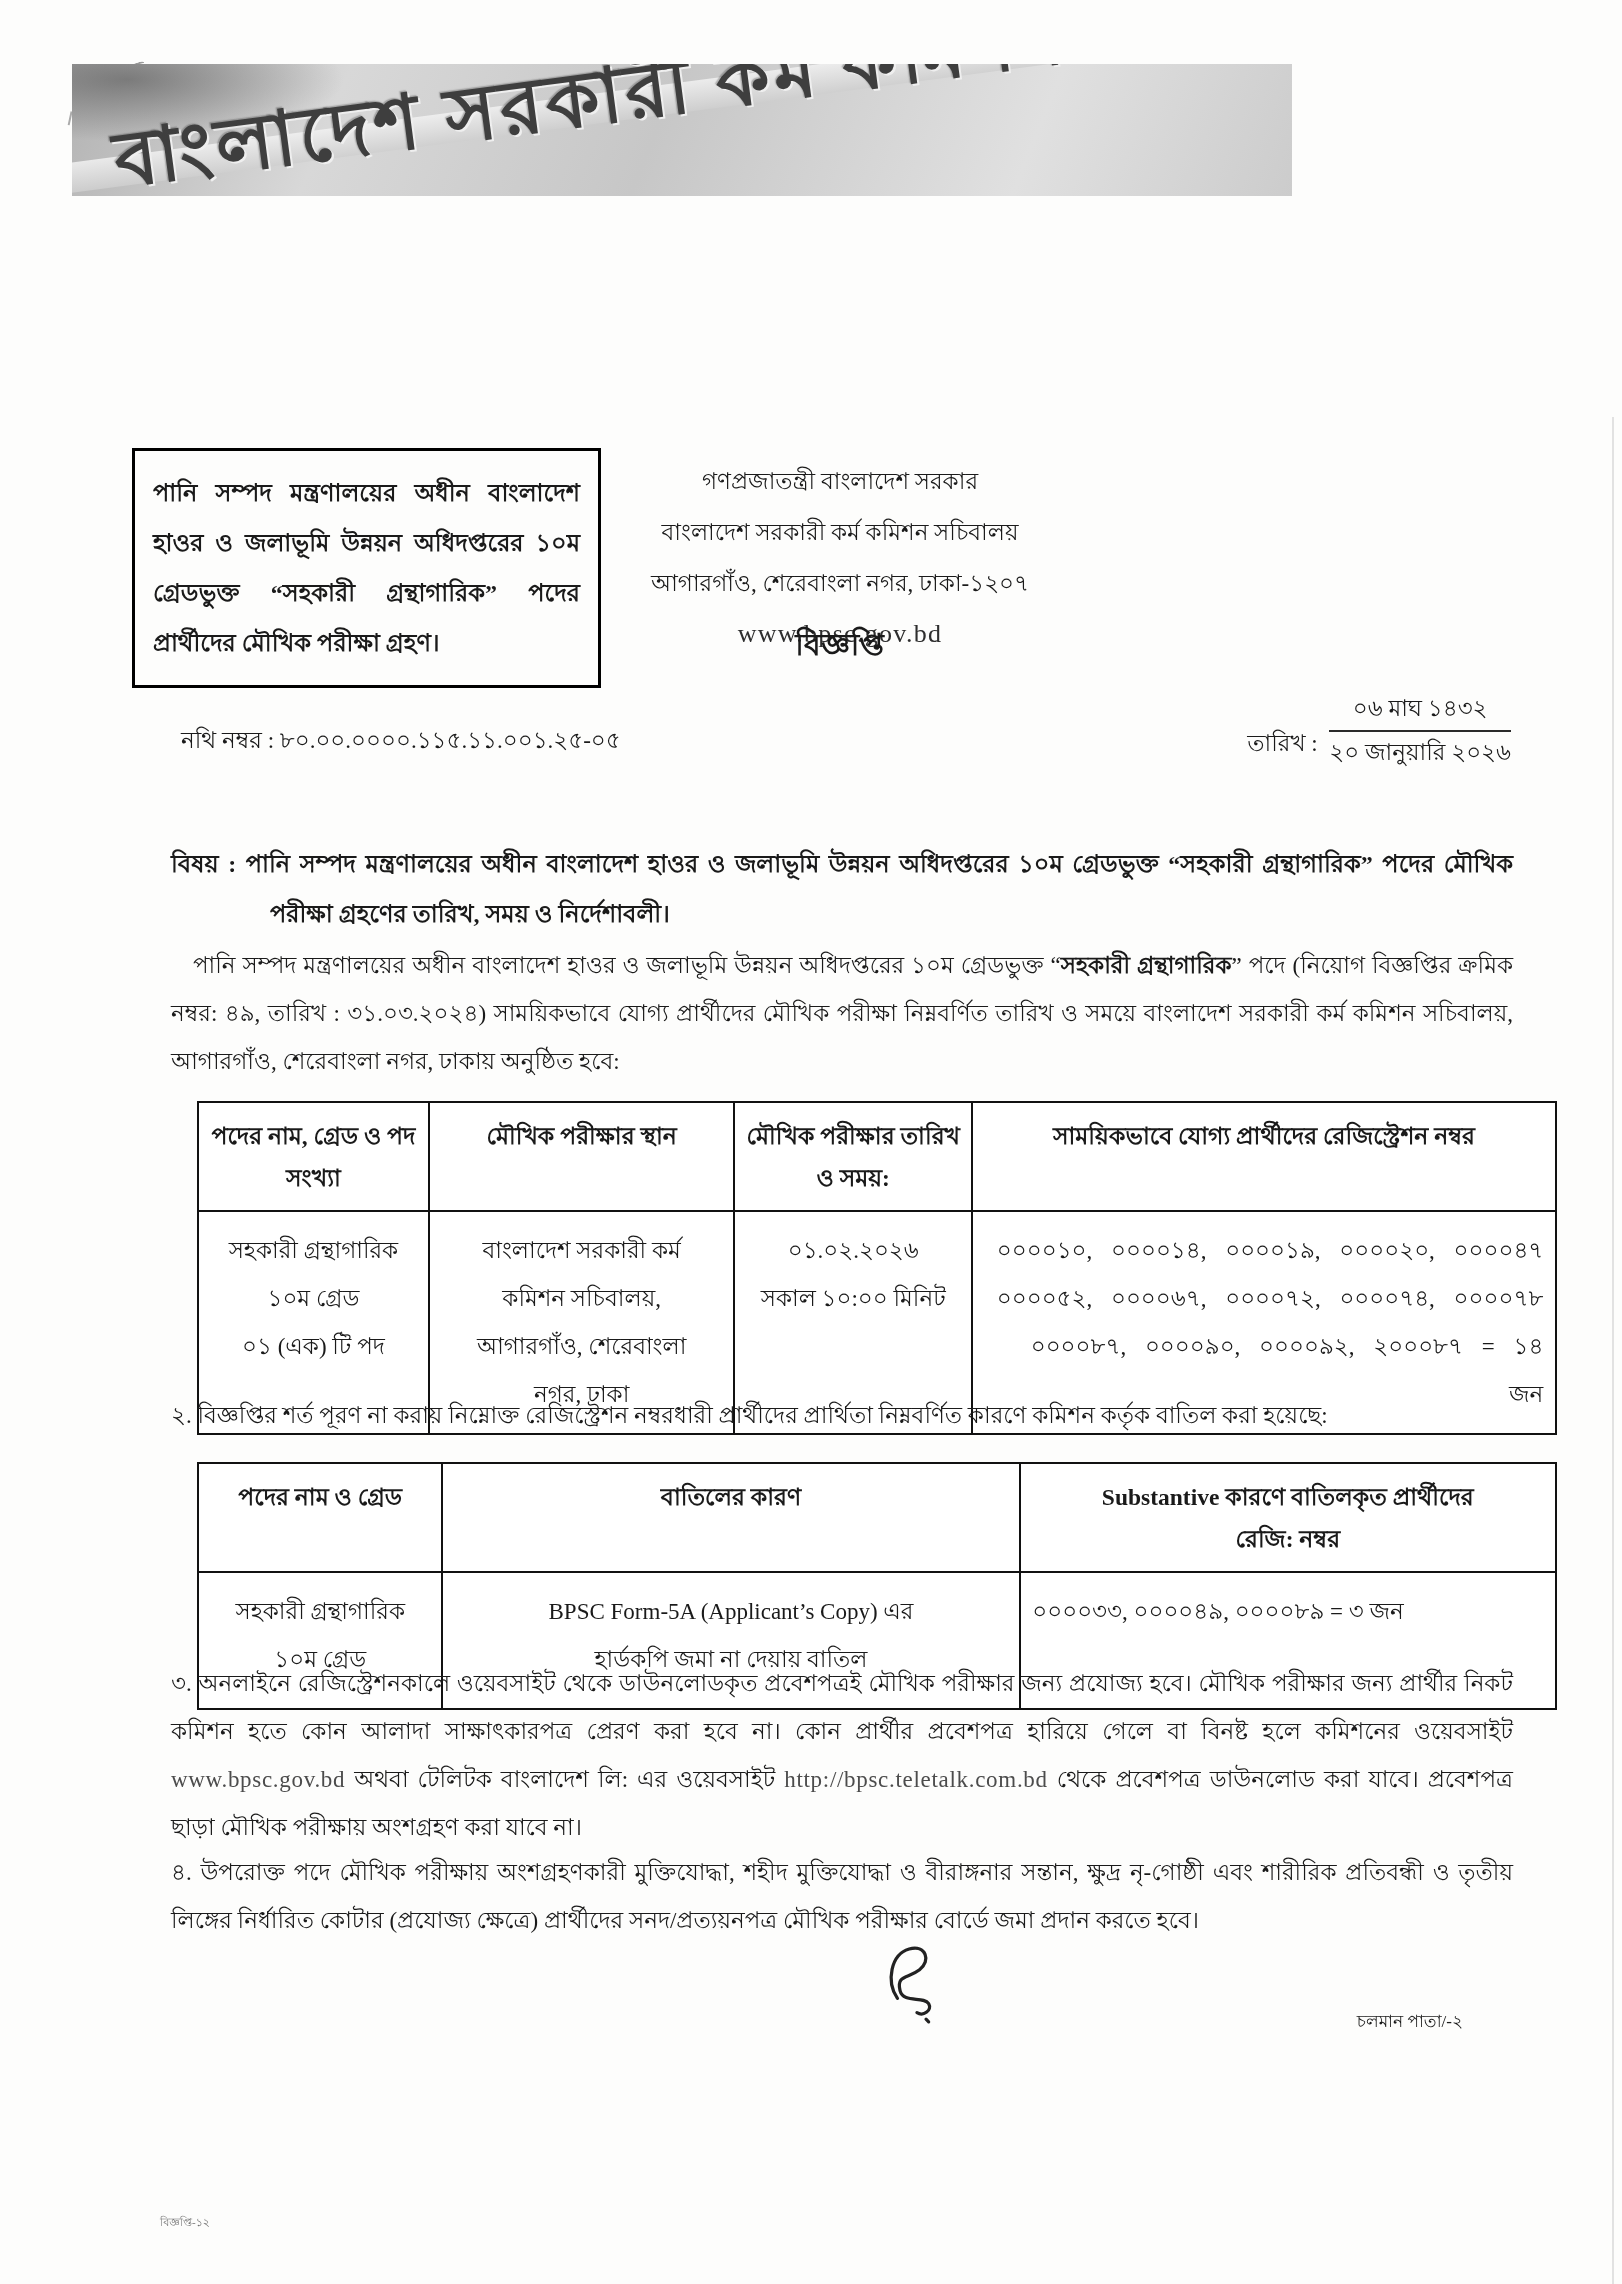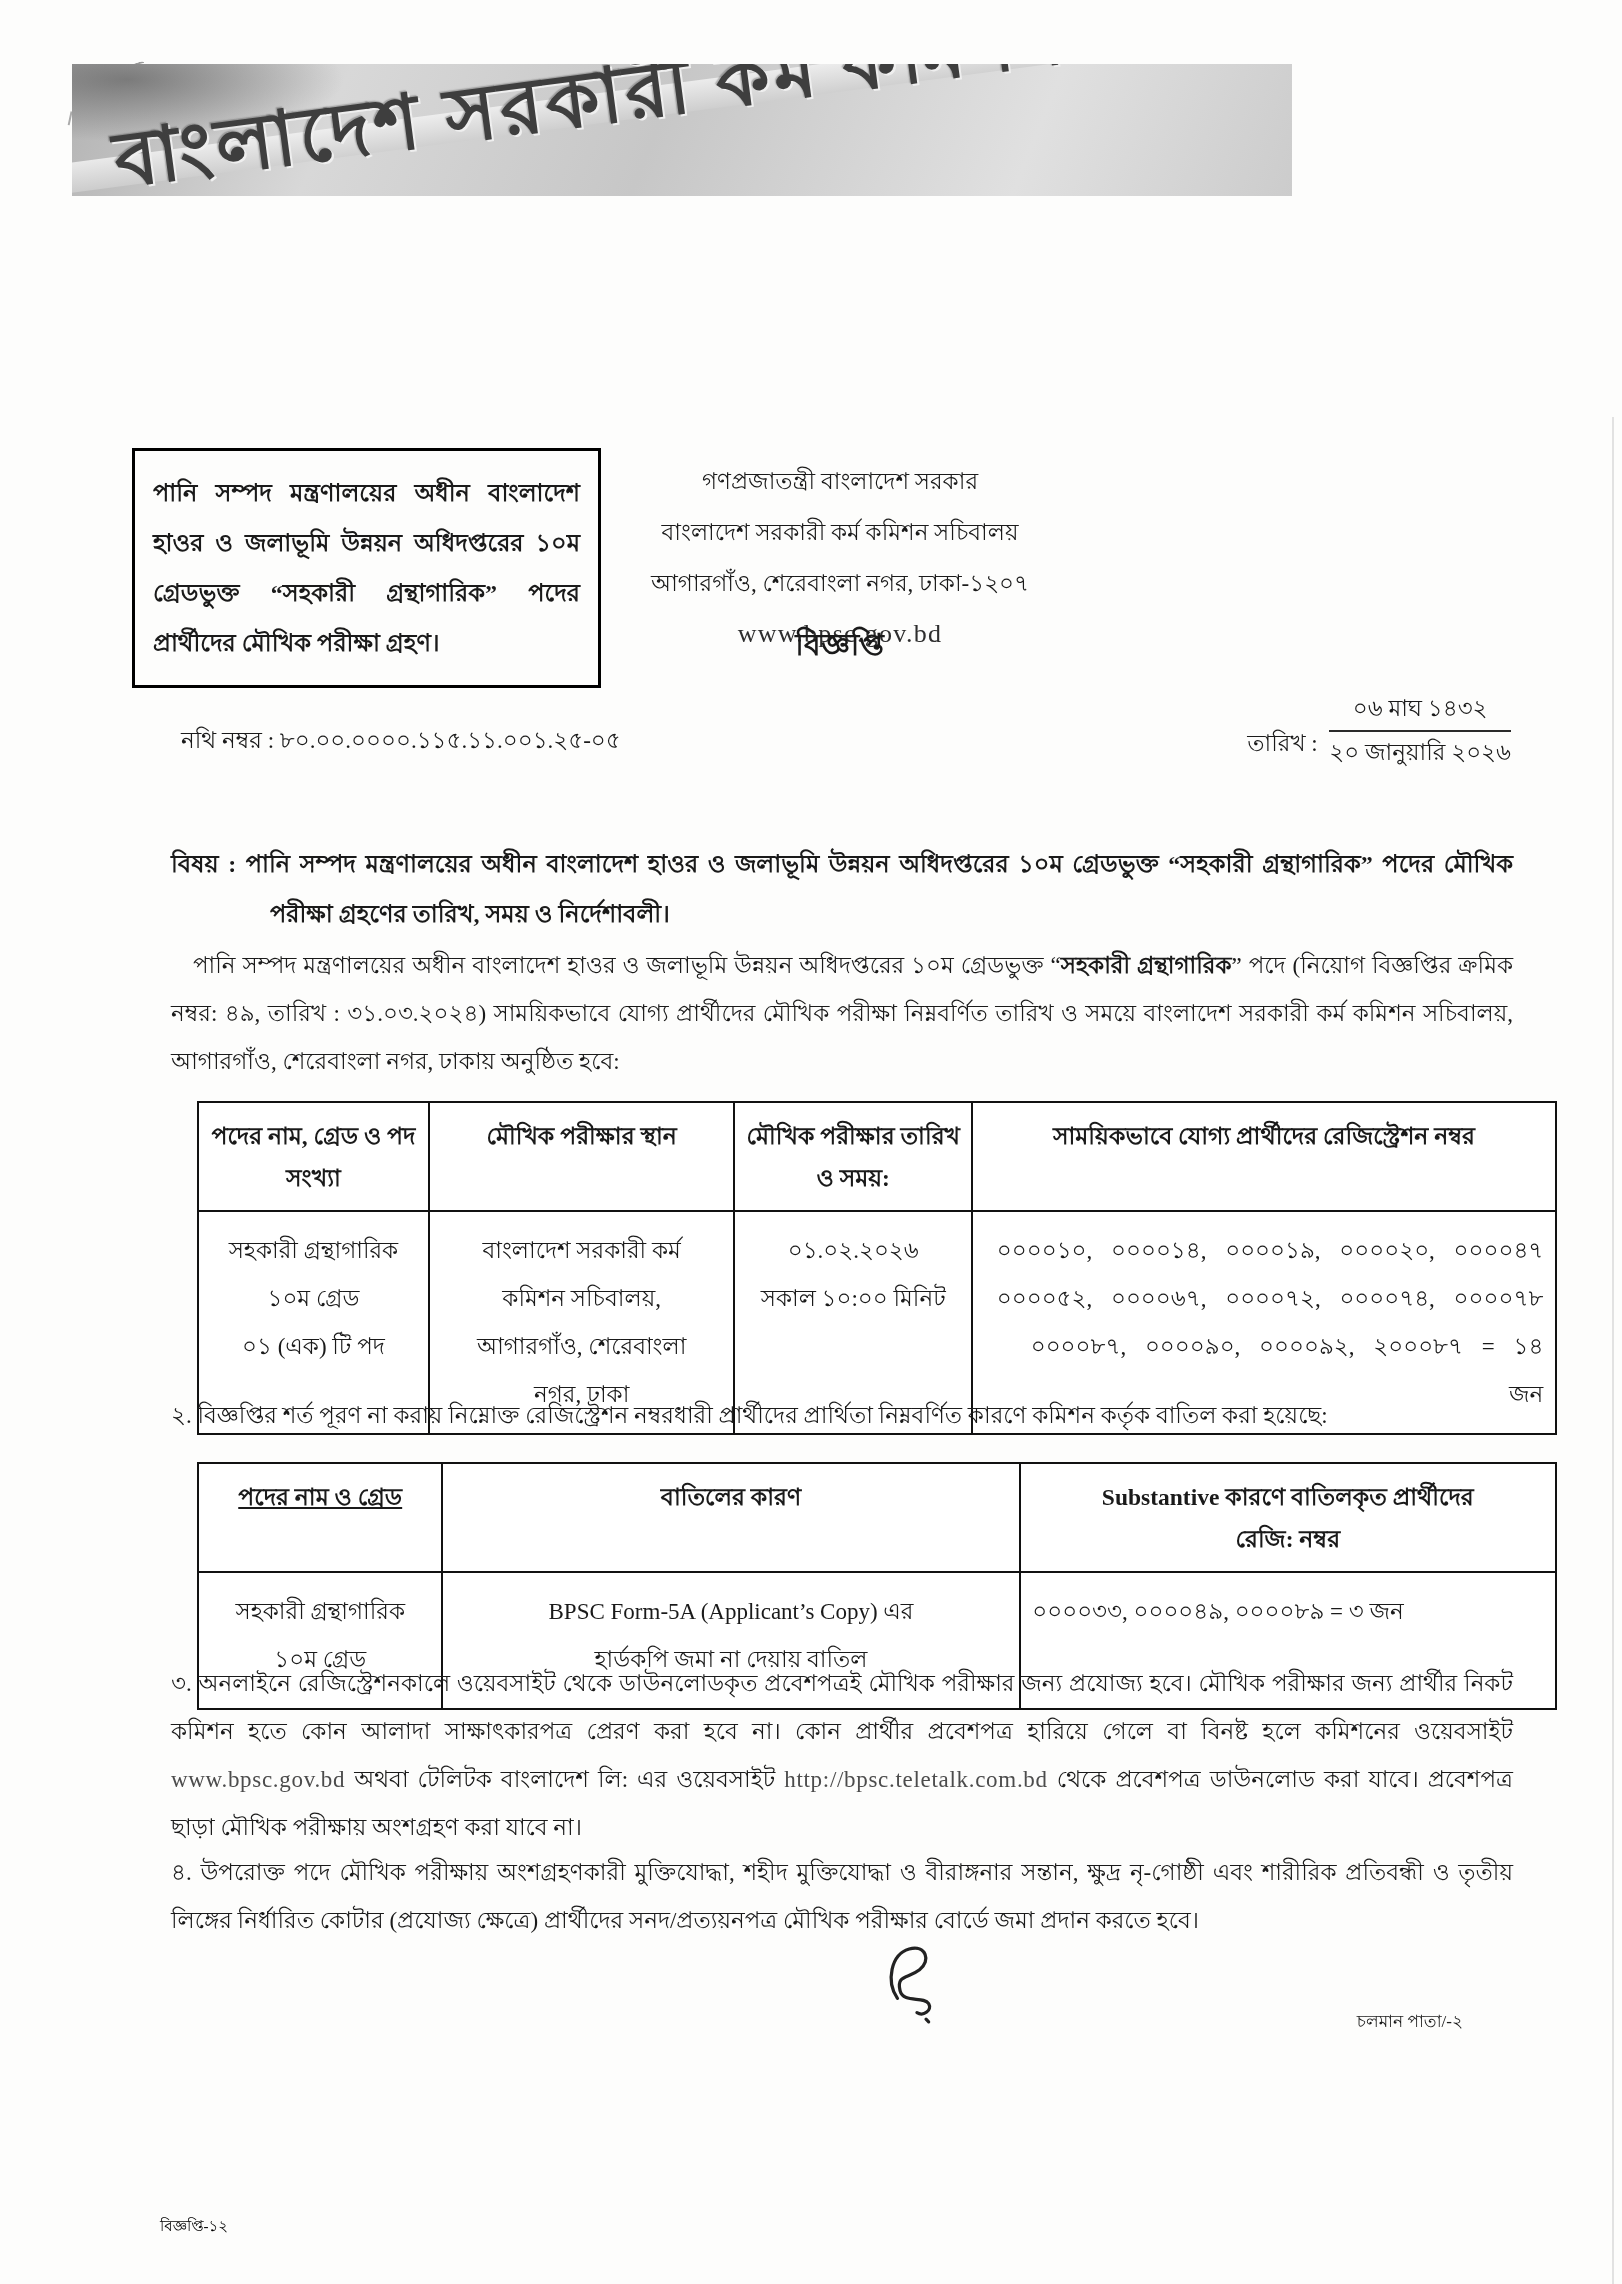--- a/index.html
+++ b/index.html
@@ -61,28 +61,28 @@
   table { border-collapse:collapse; table-layout:fixed; }
   .doc-table { position:absolute; left:169px; width:1360px; background:#fff;margin-left:28px; }
   .table-1 { top:1101px; }
   .table-2 { top:1462px; }
   th, td { border:2.6px solid #111; vertical-align:top; }
   th { font-size:23.5px; font-weight:bold; text-align:center; padding:11.7px 9px; line-height:42px; }
   td { font-size:23px; padding:14.3px 11.7px; line-height:48px; }
   .c-center { text-align:center; }
   .reg-cell { text-align:right; word-spacing:13px; }
   .t1-c1 { width:17%; } .t1-c2 { width:22.5%; } .t1-c3 { width:17.5%; } .t1-c4 { width:43%; }
-  .t2-c1 { width:18%;text-decoration:underline; } .t2-c2 { width:42.5%; } .t2-c3 { width:39.5%; }
+  .t2-c1 { width:18%; } .t2-c2 { width:42.5%; } .t2-c3 { width:39.5%; }
   .cell-line { display:block; }
   .table-1 td { height:176px; }
   .table-2 td { height:137px; }
 
   .signature { position:absolute; left:866px; top:1936px; }
   .continuation { position:absolute; right:160px; top:2008px; font-size:17px; }
-  .doc-ref { position:absolute; left:160px; top:2214px; font-size:15px; color:#000000; }
+  .doc-ref { position:absolute; left:160px; top:2214px; font-size:11px; color:#737373; }
 </style>
 </head>
 <body>
 
 <div class="page">
 
   <div class="artifact-1"></div>
   <div class="artifact-2"></div>
   <div class="edge-line"></div>
 

